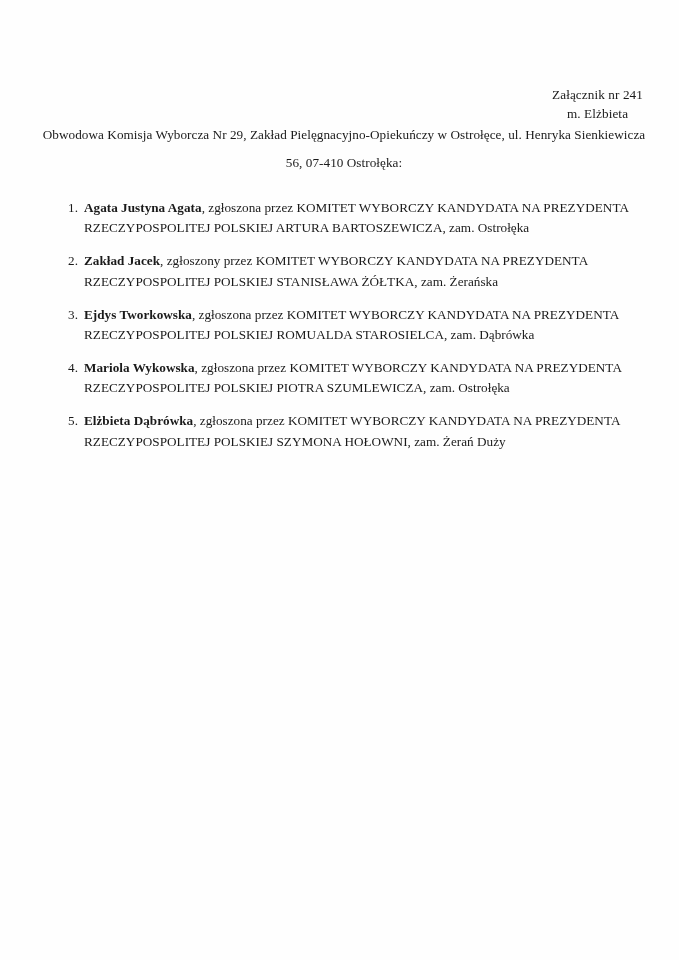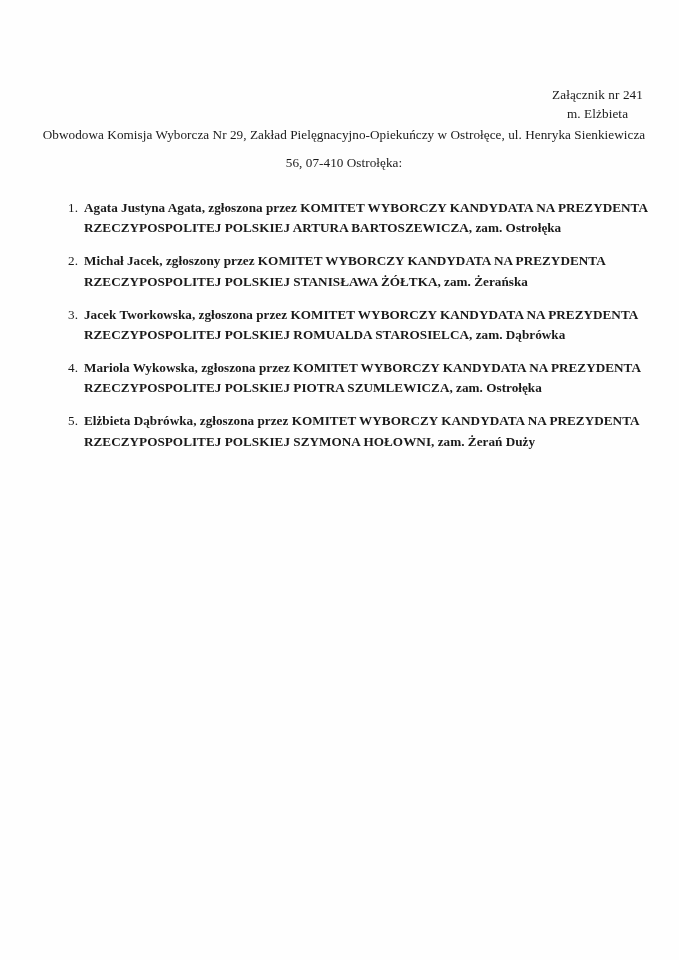--- a/index.html
+++ b/index.html
@@ -70,21 +70,21 @@
   .member:last-child { margin-bottom: 0; }
   .member-num {
     position: absolute;
     left: 16px;
     top: 0;
     width: 22px;
     text-align: right;
     font-size: 13.2px;
   }
   .member-name { font-weight: bold; }
-  .member-rest { font-weight: bold; }
+  .member-rest { font-weight: normal; }
 </style>
 </head>
 <body>
 
 <div class="page">
 
   <div class="doc-header">
     <span class="hline">Załącznik nr 241</span>
     <span class="hline">m. Elżbieta</span>
   </div>
@@ -93,26 +93,26 @@
 
   <ol class="members">
 
     <li class="member">
       <span class="member-num">1.</span>
       <span class="member-name">Agata Justyna Agata</span><span class="member-rest">, zgłoszona przez KOMITET WYBORCZY KANDYDATA NA PREZYDENTA RZECZYPOSPOLITEJ POLSKIEJ ARTURA BARTOSZEWICZA, zam. Ostrołęka</span>
     </li>
 
     <li class="member">
       <span class="member-num">2.</span>
-      <span class="member-name">Michał Jacek</span><span class="member-rest">, zgłoszony przez KOMITET WYBORCZY KANDYDATA NA PREZYDENTA RZECZYPOSPOLITEJ POLSKIEJ STANISŁAWA ŻÓŁTKA, zam. Żerańska</span>
+      <span class="member-name">Zakład Jacek</span><span class="member-rest">, zgłoszony przez KOMITET WYBORCZY KANDYDATA NA PREZYDENTA RZECZYPOSPOLITEJ POLSKIEJ STANISŁAWA ŻÓŁTKA, zam. Żerańska</span>
     </li>
 
     <li class="member">
       <span class="member-num">3.</span>
-      <span class="member-name">Jacek Tworkowska</span><span class="member-rest">, zgłoszona przez KOMITET WYBORCZY KANDYDATA NA PREZYDENTA RZECZYPOSPOLITEJ POLSKIEJ ROMUALDA STAROSIELCA, zam. Dąbrówka</span>
+      <span class="member-name">Ejdys Tworkowska</span><span class="member-rest">, zgłoszona przez KOMITET WYBORCZY KANDYDATA NA PREZYDENTA RZECZYPOSPOLITEJ POLSKIEJ ROMUALDA STAROSIELCA, zam. Dąbrówka</span>
     </li>
 
     <li class="member">
       <span class="member-num">4.</span>
       <span class="member-name">Mariola Wykowska</span><span class="member-rest">, zgłoszona przez KOMITET WYBORCZY KANDYDATA NA PREZYDENTA RZECZYPOSPOLITEJ POLSKIEJ PIOTRA SZUMLEWICZA, zam. Ostrołęka</span>
     </li>
 
     <li class="member">
       <span class="member-num">5.</span>
       <span class="member-name">Elżbieta Dąbrówka</span><span class="member-rest">, zgłoszona przez KOMITET WYBORCZY KANDYDATA NA PREZYDENTA RZECZYPOSPOLITEJ POLSKIEJ SZYMONA HOŁOWNI, zam. Żerań Duży</span>

